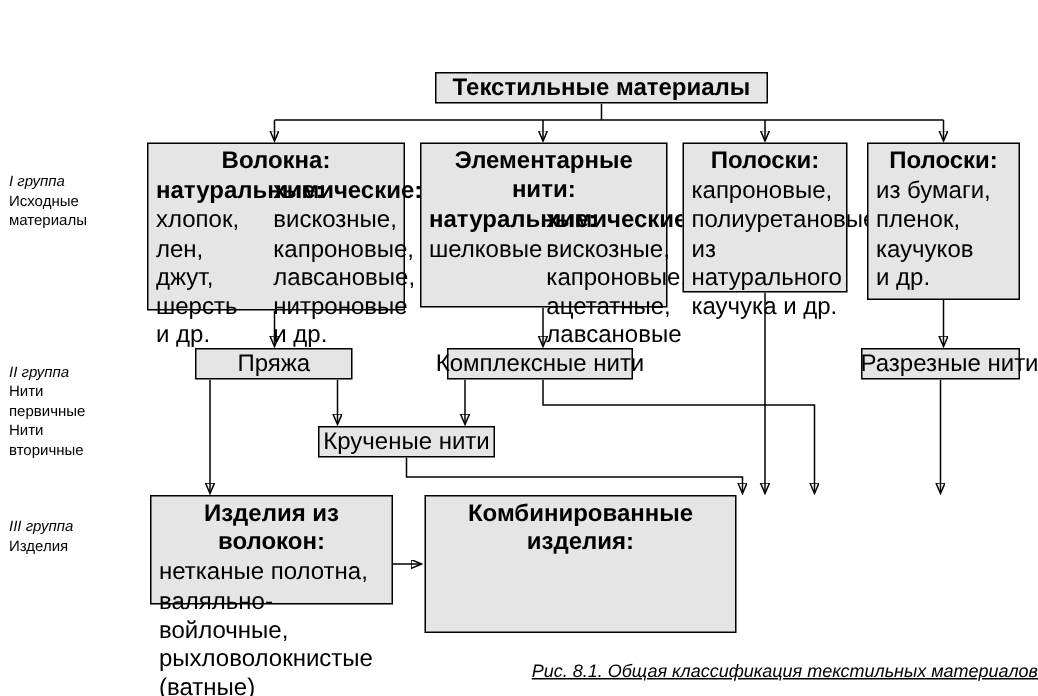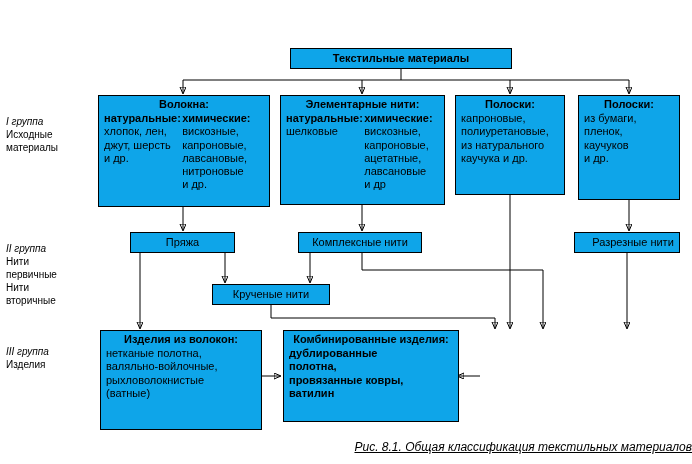--- a/index.html
+++ b/index.html
@@ -3,22 +3,22 @@
 <meta charset="utf-8">
 <style>
   html,body{margin:0;padding:0;background:#fff;}
   .canvas{
     position:relative;width:692px;height:464px;background:#fff;
     font-family:"Liberation Sans",sans-serif;color:#000;overflow:hidden;
   }
   svg.connectors{position:absolute;left:0;top:0;width:692px;height:464px;}
   svg.connectors line, svg.connectors path{stroke:#000;stroke-width:1;fill:none;}
   .box{
-    position:absolute;border:1px solid #000;background:#0ea5e9;box-sizing:border-box;
-    font-size:11px;line-height:1.2;
+    position:absolute;border:1px solid #000;background:#e5e5e5;box-sizing:border-box;
+    font-size:16px;line-height:1.2;
   }
   .box-title{font-weight:bold;text-align:center;padding:2px 2px 1px;}
   .box-body{white-space:pre-line;padding:0 5px 2px;}
   .cols{display:flex;align-items:flex-start;}
   .col{padding:0 2px 0 5px;box-sizing:border-box;}
   .col-head{font-weight:bold;}
   .col-body{white-space:pre-line;}
   .small-box{display:flex;align-items:center;justify-content:center;white-space:nowrap;}
   .side-label{position:absolute;font-size:10px;line-height:1.28;}
   .side-num{font-style:italic;}
@@ -146,32 +146,28 @@
   </div>
 
   <div class="box small-box" style="left:130px;top:232px;width:105px;height:21px;">Пряжа</div>
 
   <div class="box small-box" style="left:298px;top:232px;width:124px;height:21px;">Комплексные нити</div>
 
   <div class="box small-box" style="left:574px;top:232px;width:106px;height:21px;padding-left:12px;">Разрезные нити</div>
 
   <div class="box small-box" style="left:212px;top:284px;width:118px;height:21px;">Крученые нити</div>
 
-  <div class="box" style="left:100px;top:330px;width:162px;height:100px;">
+  <div class="box" style="left:100px;top:330px;width:162px;height:73px;">
     <div class="box-title">Изделия из волокон:</div>
     <div class="box-body">нетканые полотна,
 валяльно-войлочные,
 рыхловолокнистые
 (ватные)</div>
   </div>
 
-  <div class="box" style="left:283px;top:330px;width:176px;height:92px;">
+  <div class="box" style="left:283px;top:330px;width:208px;height:92px;">
     <div class="box-title">Комбинированные изделия:</div>
-    <div class="box-body bold">дублированные
-полотна,
-провязанные ковры,
-ватилин</div>
   </div>
 
 
   <div class="caption">Рис. 8.1. Общая классификация текстильных материалов</div>
 
 </div>
 
 </body></html>

